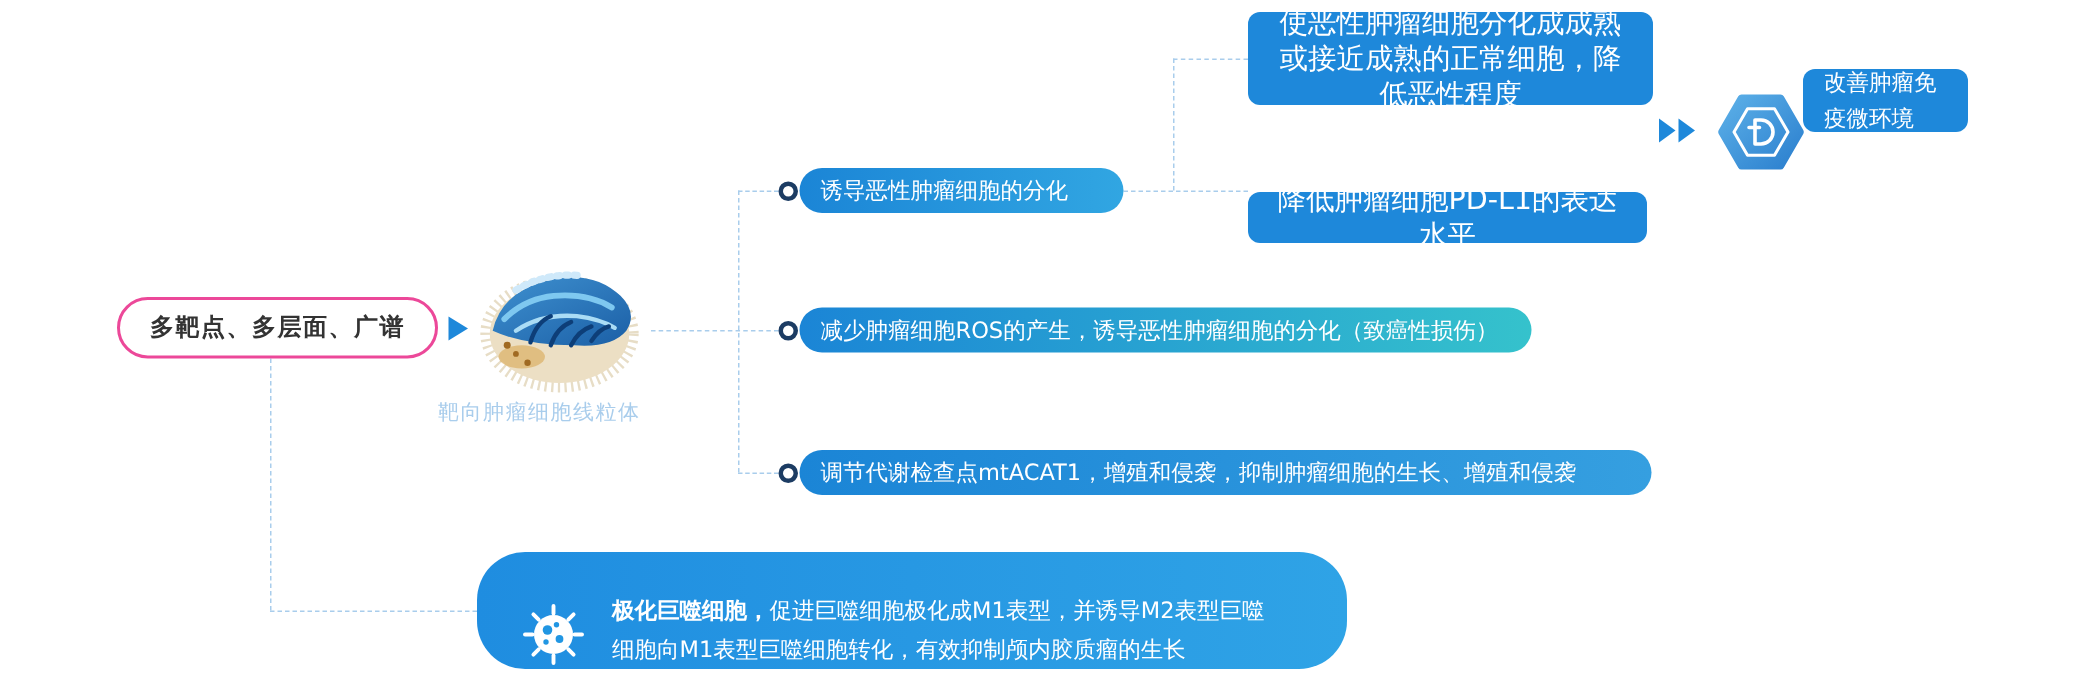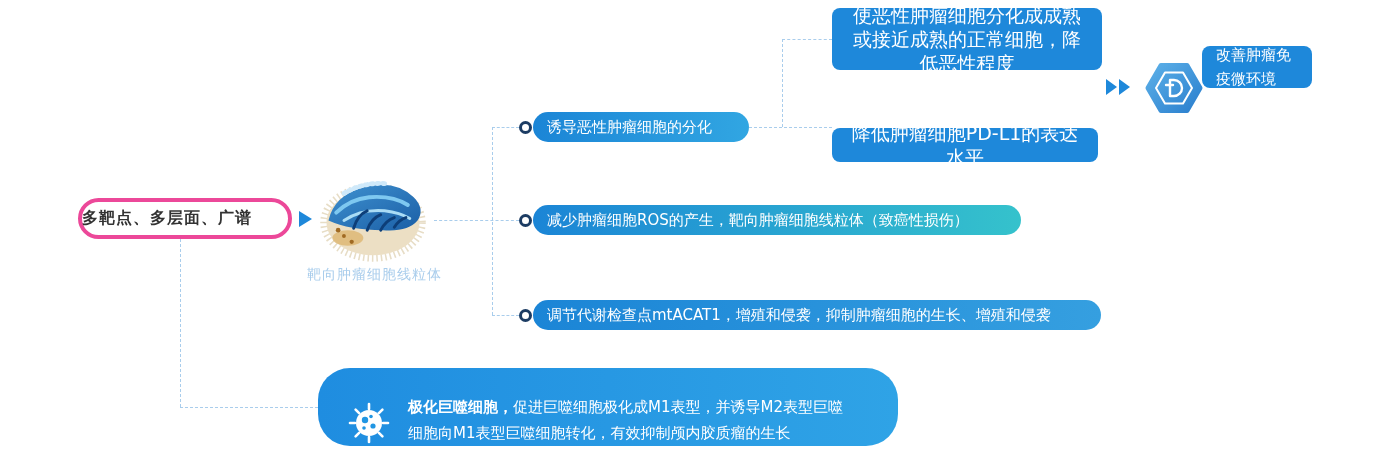--- a/index.html
+++ b/index.html
@@ -11,31 +11,31 @@
   .conn { position: absolute; }
   .conn.h { border-top: 1px dashed #a9cdec; }
   .conn.v { border-left: 1px dashed #a9cdec; }
 
   
   .dot { position: absolute; width: 13px; height: 13px; background: #fff;
          border: 3px solid #1c3c63; border-radius: 50%; }
 
   
   .source { position: absolute; left: 78px; top: 198px; width: 214px; height: 41px;
-            background: #fff; border: 4px solid #ec4899; border-radius: 21px;
-            display: flex; align-items: center; justify-content: flex-start;
+            background: #fff; border: 2px solid #ec4899; border-radius: 21px;
+            display: flex; align-items: center; justify-content: center;
             font-size: 16px; font-weight: bold; color: #333; letter-spacing: 1px; }
 
   .tri { position: absolute; left: 299px; top: 211px; width: 0; height: 0;
          border-top: 8px solid transparent; border-bottom: 8px solid transparent;
          border-left: 13px solid #1e88da; }
 
   .mito-wrap { position: absolute; left: 314px; top: 174px; width: 118px; height: 92px; }
   .mito-caption { position: absolute; left: 292px; top: 266px; width: 165px;
-                  text-align: center; font-size: 14px; color: #a9cdec; letter-spacing: 1px; }
+                  text-align: left; font-size: 14px; color: #a9cdec; letter-spacing: 1px; }
 
   
   .pill { position: absolute; height: 30px; border-radius: 15px; color: #fff;
           font-size: 15px; display: flex; align-items: center; justify-content: flex-start;
           white-space: nowrap; padding: 0 14px; }
   .pill-1 { left: 533px; top: 112px; width: 216px;
             background: linear-gradient(90deg, #1b85d6, #31a6e2); }
   .pill-2 { left: 533px; top: 205px; width: 488px;
             background: linear-gradient(90deg, #1b85d6, #35c2cc); }
   .pill-3 { left: 533px; top: 300px; width: 568px;
@@ -115,21 +115,21 @@
   <div class="mito-caption">靶向肿瘤细胞线粒体</div>
 
   <div class="dot" style="left:519px; top:121px;"></div>
   <div class="dot" style="left:519px; top:214px;"></div>
   <div class="dot" style="left:519px; top:309px;"></div>
 
   <div class="pill pill-1">
     <span>诱导恶性肿瘤细胞的分化</span>
   </div>
   <div class="pill pill-2">
-    <span>减少肿瘤细胞ROS的产生，靶向肿瘤细胞线粒体（致癌性损伤）</span>
+    <span>减少肿瘤细胞ROS的产生，诱导恶性肿瘤细胞的分化（致癌性损伤）</span>
   </div>
   <div class="pill pill-3">
     <span>调节代谢检查点mtACAT1，增殖和侵袭，抑制肿瘤细胞的生长、增殖和侵袭</span>
   </div>
 
   <div class="obox obox-1">
     <span>使恶性肿瘤细胞分化成成熟或接近成熟的正常细胞，降低恶性程度</span>
   </div>
   <div class="obox obox-2">
     <span>降低肿瘤细胞PD-L1的表达水平</span>

